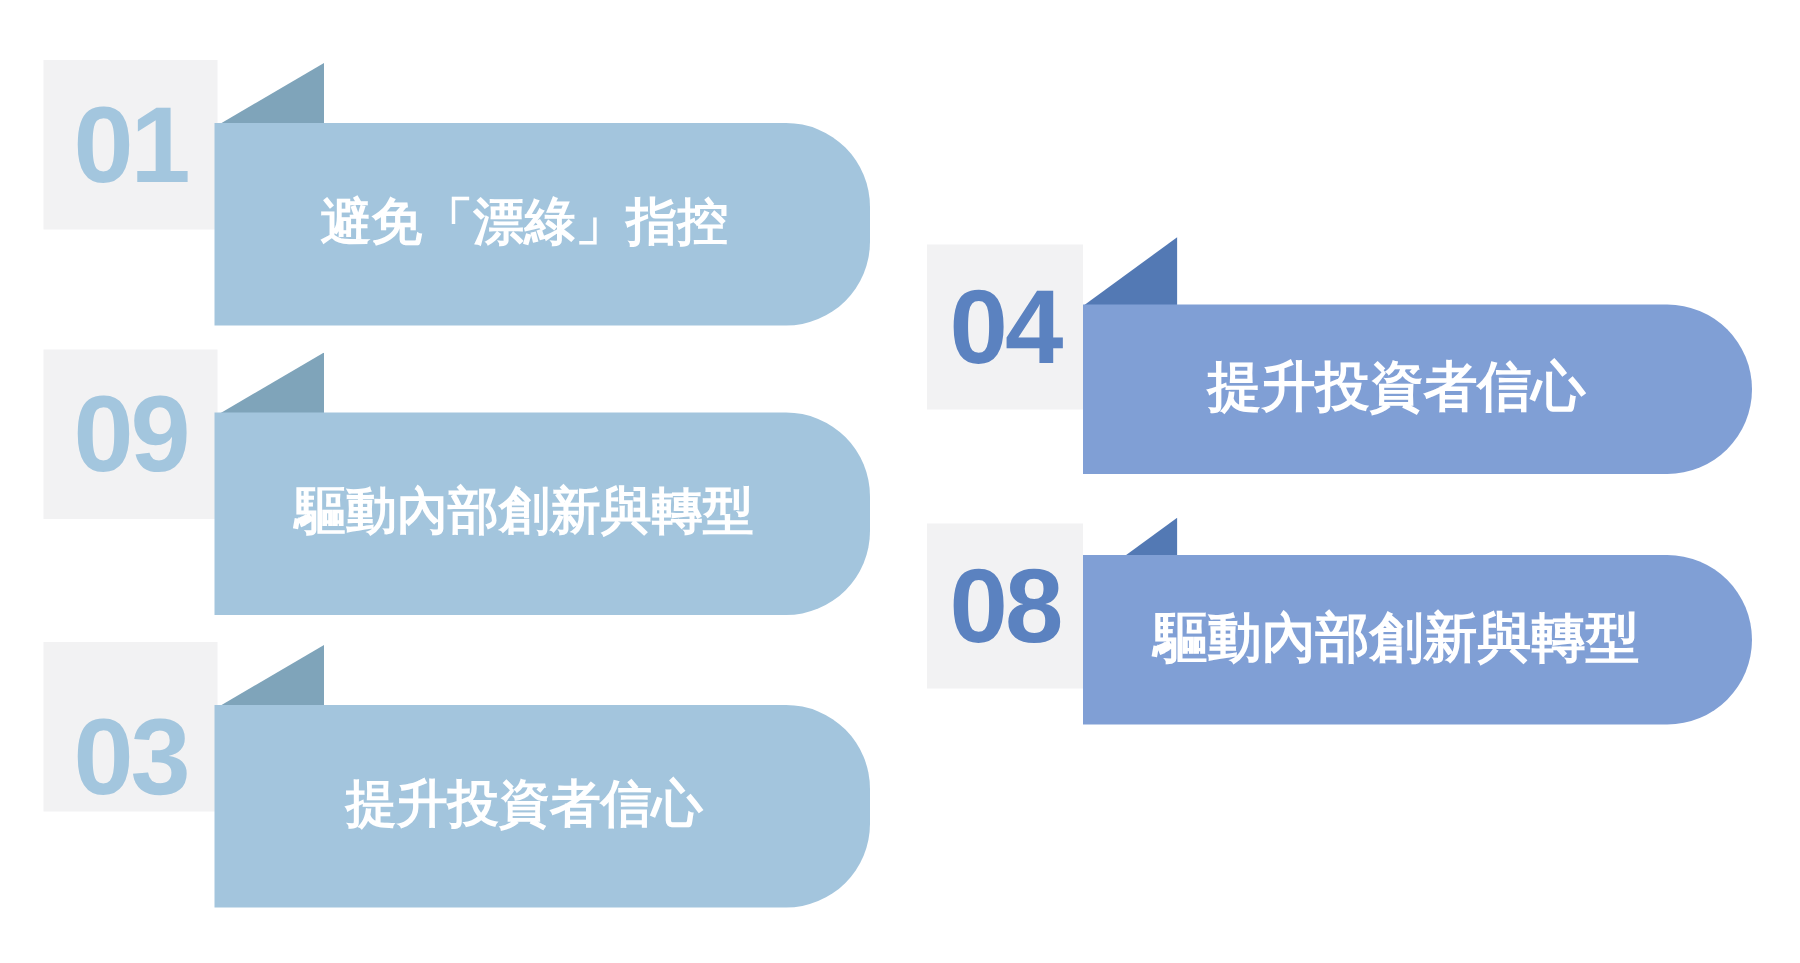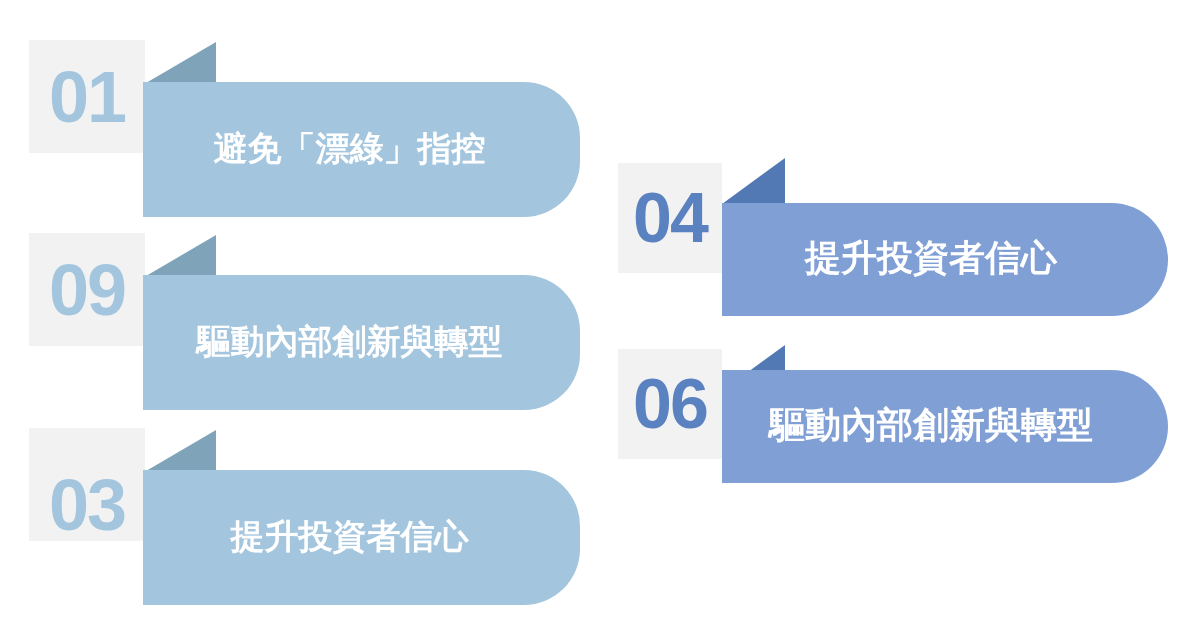--- a/index.html
+++ b/index.html
@@ -124,21 +124,21 @@
       <span class="num">04</span>
     </div>
     <div class="fold"></div>
     <div class="banner">
       <span class="label">提升投資者信心</span>
     </div>
   </div>
 
   <div class="item col-right item-5">
     <div class="num-square">
-      <span class="num">06</span>
+      <span class="num">08</span>
     </div>
     <div class="fold"></div>
     <div class="banner">
       <span class="label">驅動內部創新與轉型</span>
     </div>
   </div>
 
 </div>
 
 </body></html>

